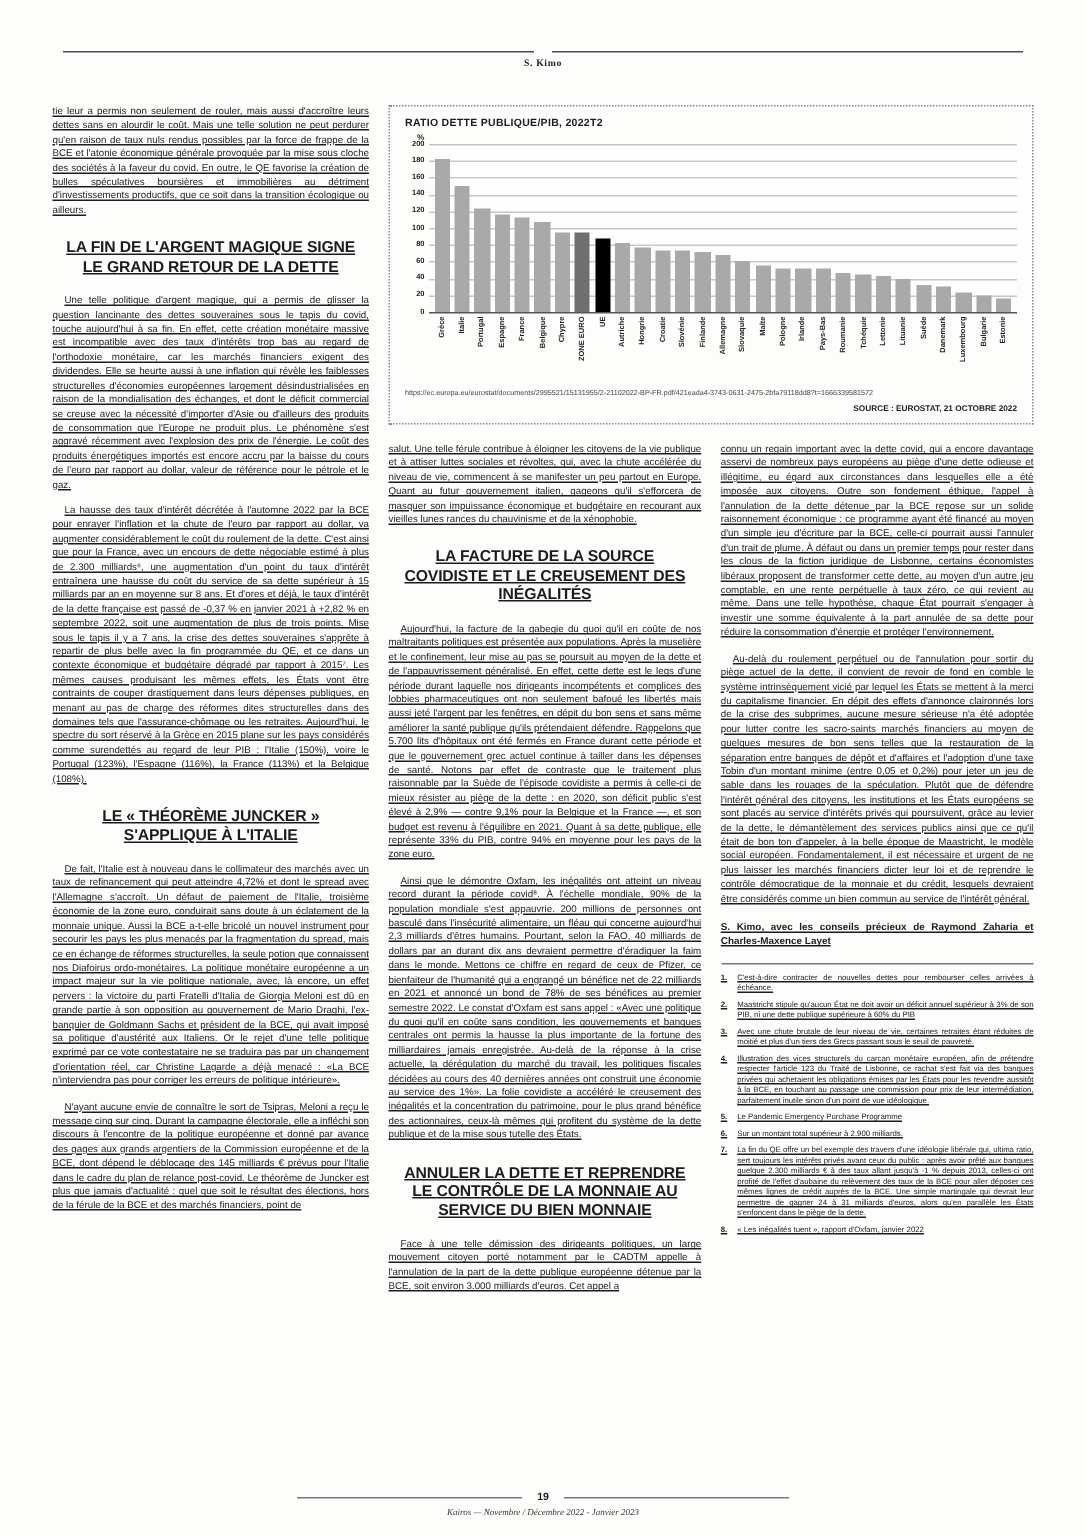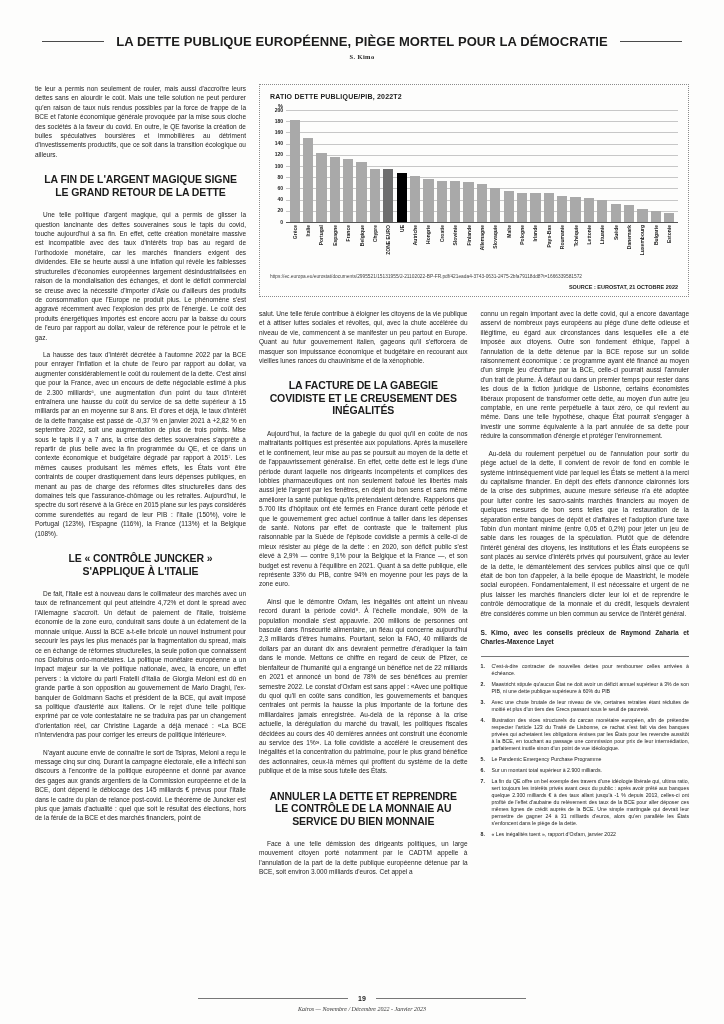--- a/index.html
+++ b/index.html
@@ -6,21 +6,21 @@
   .page{position:relative;width:724px;height:1024px;margin:0 auto;background:#fdfdfc;overflow:hidden;
         font-family:"Liberation Sans",sans-serif;color:#1c1c1c;}
   
   .header{padding-top:34px;}
   .title-row{display:flex;align-items:center;gap:12px;padding:0 42px;}
   .trule{flex:1;height:1px;background:#4a4a4a;}
   .article-title{margin:0;font-size:13px;font-weight:bold;white-space:nowrap;letter-spacing:.1px;}
   .author{text-align:center;font-family:"Liberation Serif",serif;font-weight:bold;font-size:6.5px;margin-top:4px;letter-spacing:.4px;}
   
   .content{display:flex;gap:13px;padding:0 35px;margin-top:24px;}
-  .col{width:211px;flex:0 0 211px;}
+  .col{width:211px;flex:0 0 211px;text-decoration:underline;}
   .right{flex:1;min-width:0;}
   p.body{margin:0 0 8px 0;font-size:6.5px;line-height:9.4px;text-align:justify;hyphens:auto;}
   p.indent{text-indent:8px;}
   h2.heading{margin:14px 6px 12px 6px;font-size:10.5px;line-height:12.5px;text-align:center;font-weight:bold;letter-spacing:-.1px;}
   .byline{font-size:6.6px;line-height:9px;font-weight:bold;margin-top:10px;text-align:justify;}
   
   .chart{margin:0 0 12px 0;border:1px dotted #8a8a8a;padding:8px 10px 6px 10px;background:#fdfdfc;}
   .chart-title{font-size:7px;font-weight:bold;letter-spacing:.2px;margin-bottom:3px;}
   .chart-unit{font-size:5.5px;font-weight:bold;margin-left:8px;margin-bottom:1px;}
   .plot-wrap{display:flex;}
@@ -51,34 +51,33 @@
   .credit{font-family:"Liberation Serif",serif;font-style:italic;font-size:6px;margin-top:4px;color:#333;}
 </style>
 </head>
 <body>
 
 <div class="page">
 
   <header class="header">
     <div class="title-row">
       <div class="trule"></div>
-      <h1 class="article-title">LA DETTE PUBLIQUE EUROPÉENNE, PIÈGE MORTEL POUR LA DÉMOCRATIE</h1>
       <div class="trule"></div>
     </div>
     <div class="author">S. Kimo</div>
   </header>
 
   <main class="content">
 
     <section class="col">
       <p class="body">tie leur a permis non seulement de rouler, mais aussi d'accroître leurs dettes sans en alourdir le coût. Mais une telle solution ne peut perdurer qu'en raison de taux nuls rendus possibles par la force de frappe de la BCE et l'atonie économique générale provoquée par la mise sous cloche des sociétés à la faveur du covid. En outre, le QE favorise la création de bulles spéculatives boursières et immobilières au détriment d'investissements productifs, que ce soit dans la transition écologique ou ailleurs.</p>
       <h2 class="heading">LA FIN DE L'ARGENT MAGIQUE SIGNE LE GRAND RETOUR DE LA DETTE</h2>
       <p class="body indent">Une telle politique d'argent magique, qui a permis de glisser la question lancinante des dettes souveraines sous le tapis du covid, touche aujourd'hui à sa fin. En effet, cette création monétaire massive est incompatible avec des taux d'intérêts trop bas au regard de l'orthodoxie monétaire, car les marchés financiers exigent des dividendes. Elle se heurte aussi à une inflation qui révèle les faiblesses structurelles d'économies européennes largement désindustrialisées en raison de la mondialisation des échanges, et dont le déficit commercial se creuse avec la nécessité d'importer d'Asie ou d'ailleurs des produits de consommation que l'Europe ne produit plus. Le phénomène s'est aggravé récemment avec l'explosion des prix de l'énergie. Le coût des produits énergétiques importés est encore accru par la baisse du cours de l'euro par rapport au dollar, valeur de référence pour le pétrole et le gaz.</p>
       <p class="body indent">La hausse des taux d'intérêt décrétée à l'automne 2022 par la BCE pour enrayer l'inflation et la chute de l'euro par rapport au dollar, va augmenter considérablement le coût du roulement de la dette. C'est ainsi que pour la France, avec un encours de dette négociable estimé à plus de 2.300 milliards⁶, une augmentation d'un point du taux d'intérêt entraînera une hausse du coût du service de sa dette supérieur à 15 milliards par an en moyenne sur 8 ans. Et d'ores et déjà, le taux d'intérêt de la dette française est passé de -0,37 % en janvier 2021 à +2,82 % en septembre 2022, soit une augmentation de plus de trois points. Mise sous le tapis il y a 7 ans, la crise des dettes souveraines s'apprête à repartir de plus belle avec la fin programmée du QE, et ce dans un contexte économique et budgétaire dégradé par rapport à 2015⁷. Les mêmes causes produisant les mêmes effets, les États vont être contraints de couper drastiquement dans leurs dépenses publiques, en menant au pas de charge des réformes dites structurelles dans des domaines tels que l'assurance-chômage ou les retraites. Aujourd'hui, le spectre du sort réservé à la Grèce en 2015 plane sur les pays considérés comme surendettés au regard de leur PIB : l'Italie (150%), voire le Portugal (123%), l'Espagne (116%), la France (113%) et la Belgique (108%).</p>
-      <h2 class="heading">LE « CONTRÔLE JUNCKER » S'APPLIQUE À L'ITALIE</h2>
+      <h2 class="heading">LE « THÉORÈME JUNCKER » S'APPLIQUE À L'ITALIE</h2>
       <p class="body indent">De fait, l'Italie est à nouveau dans le collimateur des marchés avec un taux de refinancement qui peut atteindre 4,72% et dont le spread avec l'Allemagne s'accroît. Un défaut de paiement de l'Italie, troisième économie de la zone euro, conduirait sans doute à un éclatement de la monnaie unique. Aussi la BCE a-t-elle bricolé un nouvel instrument pour secourir les pays les plus menacés par la fragmentation du spread, mais ce en échange de réformes structurelles, la seule potion que connaissent nos Diafoirus ordo-monétaires. La politique monétaire européenne a un impact majeur sur la vie politique nationale, avec, là encore, un effet pervers : la victoire du parti Fratelli d'Italia de Giorgia Meloni est dû en grande partie à son opposition au gouvernement de Mario Draghi, l'ex-banquier de Goldmann Sachs et président de la BCE, qui avait imposé sa politique d'austérité aux Italiens. Or le rejet d'une telle politique exprimé par ce vote contestataire ne se traduira pas par un changement d'orientation réel, car Christine Lagarde a déjà menacé : «La BCE n'interviendra pas pour corriger les erreurs de politique intérieure».</p>
       <p class="body indent">N'ayant aucune envie de connaître le sort de Tsipras, Meloni a reçu le message cinq sur cinq. Durant la campagne électorale, elle a infléchi son discours à l'encontre de la politique européenne et donné par avance des gages aux grands argentiers de la Commission européenne et de la BCE, dont dépend le déblocage des 145 milliards € prévus pour l'Italie dans le cadre du plan de relance post-covid. Le théorème de Juncker est plus que jamais d'actualité : quel que soit le résultat des élections, hors de la férule de la BCE et des marchés financiers, point de</p>
     </section>
 
     <section class="right">
 
       <figure class="chart" style="margin:0 0 12px 0;">
         <div class="chart-title">RATIO DETTE PUBLIQUE/PIB, 2022T2</div>
         <div class="chart-unit">%</div>
         <div class="plot-wrap">
@@ -231,21 +230,21 @@
             </div>
           </div>
         <div class="chart-url">https://ec.europa.eu/eurostat/documents/2995521/15131955/2-21102022-BP-FR.pdf/421eada4-3743-0631-2475-2bfa79118dd8?t=1666339581572</div>
         <div class="chart-source">SOURCE : EUROSTAT, 21 OCTOBRE 2022</div>
       </figure>
 
       <div class="right-cols">
 
         <section class="col">
           <p class="body">salut. Une telle férule contribue à éloigner les citoyens de la vie publique et à attiser luttes sociales et révoltes, qui, avec la chute accélérée du niveau de vie, commencent à se manifester un peu partout en Europe. Quant au futur gouvernement italien, gageons qu'il s'efforcera de masquer son impuissance économique et budgétaire en recourant aux vieilles lunes rances du chauvinisme et de la xénophobie.</p>
-          <h2 class="heading">LA FACTURE DE LA GABEGIE COVIDISTE ET LE CREUSEMENT DES INÉGALITÉS</h2>
+          <h2 class="heading">LA FACTURE DE LA SOURCE COVIDISTE ET LE CREUSEMENT DES INÉGALITÉS</h2>
           <p class="body indent">Aujourd'hui, la facture de la gabegie du quoi qu'il en coûte de nos maltraitants politiques est présentée aux populations. Après la muselière et le confinement, leur mise au pas se poursuit au moyen de la dette et de l'appauvrissement généralisé. En effet, cette dette est le legs d'une période durant laquelle nos dirigeants incompétents et complices des lobbies pharmaceutiques ont non seulement bafoué les libertés mais aussi jeté l'argent par les fenêtres, en dépit du bon sens et sans même améliorer la santé publique qu'ils prétendaient défendre. Rappelons que 5.700 lits d'hôpitaux ont été fermés en France durant cette période et que le gouvernement grec actuel continue à tailler dans les dépenses de santé. Notons par effet de contraste que le traitement plus raisonnable par la Suède de l'épisode covidiste a permis à celle-ci de mieux résister au piège de la dette : en 2020, son déficit public s'est élevé à 2,9% — contre 9,1% pour la Belgique et la France —, et son budget est revenu à l'équilibre en 2021. Quant à sa dette publique, elle représente 33% du PIB, contre 94% en moyenne pour les pays de la zone euro.</p>
           <p class="body indent">Ainsi que le démontre Oxfam, les inégalités ont atteint un niveau record durant la période covid⁸. À l'échelle mondiale, 90% de la population mondiale s'est appauvrie. 200 millions de personnes ont basculé dans l'insécurité alimentaire, un fléau qui concerne aujourd'hui 2,3 milliards d'êtres humains. Pourtant, selon la FAO, 40 milliards de dollars par an durant dix ans devraient permettre d'éradiquer la faim dans le monde. Mettons ce chiffre en regard de ceux de Pfizer, ce bienfaiteur de l'humanité qui a engrangé un bénéfice net de 22 milliards en 2021 et annoncé un bond de 78% de ses bénéfices au premier semestre 2022. Le constat d'Oxfam est sans appel : «Avec une politique du quoi qu'il en coûte sans condition, les gouvernements et banques centrales ont permis la hausse la plus importante de la fortune des milliardaires jamais enregistrée. Au-delà de la réponse à la crise actuelle, la dérégulation du marché du travail, les politiques fiscales décidées au cours des 40 dernières années ont construit une économie au service des 1%». La folie covidiste a accéléré le creusement des inégalités et la concentration du patrimoine, pour le plus grand bénéfice des actionnaires, ceux-là mêmes qui profitent du système de la dette publique et de la mise sous tutelle des États.</p>
           <h2 class="heading">ANNULER LA DETTE ET REPRENDRE LE CONTRÔLE DE LA MONNAIE AU SERVICE DU BIEN MONNAIE</h2>
           <p class="body indent">Face à une telle démission des dirigeants politiques, un large mouvement citoyen porté notamment par le CADTM appelle à l'annulation de la part de la dette publique européenne détenue par la BCE, soit environ 3.000 milliards d'euros. Cet appel a</p>
         </section>
 
         <section class="col">
           <p class="body">connu un regain important avec la dette covid, qui a encore davantage asservi de nombreux pays européens au piège d'une dette odieuse et illégitime, eu égard aux circonstances dans lesquelles elle a été imposée aux citoyens. Outre son fondement éthique, l'appel à l'annulation de la dette détenue par la BCE repose sur un solide raisonnement économique : ce programme ayant été financé au moyen d'un simple jeu d'écriture par la BCE, celle-ci pourrait aussi l'annuler d'un trait de plume. À défaut ou dans un premier temps pour rester dans les clous de la fiction juridique de Lisbonne, certains économistes libéraux proposent de transformer cette dette, au moyen d'un autre jeu comptable, en une rente perpétuelle à taux zéro, ce qui revient au même. Dans une telle hypothèse, chaque État pourrait s'engager à investir une somme équivalente à la part annulée de sa dette pour réduire la consommation d'énergie et protéger l'environnement.</p>
           <p class="body indent">Au-delà du roulement perpétuel ou de l'annulation pour sortir du piège actuel de la dette, il convient de revoir de fond en comble le système intrinsèquement vicié par lequel les États se mettent à la merci du capitalisme financier. En dépit des effets d'annonce claironnés lors de la crise des subprimes, aucune mesure sérieuse n'a été adoptée pour lutter contre les sacro-saints marchés financiers au moyen de quelques mesures de bon sens telles que la restauration de la séparation entre banques de dépôt et d'affaires et l'adoption d'une taxe Tobin d'un montant minime (entre 0,05 et 0,2%) pour jeter un jeu de sable dans les rouages de la spéculation. Plutôt que de défendre l'intérêt général des citoyens, les institutions et les États européens se sont placés au service d'intérêts privés qui poursuivent, grâce au levier de la dette, le démantèlement des services publics ainsi que ce qu'il était de bon ton d'appeler, à la belle époque de Maastricht, le modèle social européen. Fondamentalement, il est nécessaire et urgent de ne plus laisser les marchés financiers dicter leur loi et de reprendre le contrôle démocratique de la monnaie et du crédit, lesquels devraient être considérés comme un bien commun au service de l'intérêt général.</p>
           <div class="byline">S. Kimo, avec les conseils précieux de Raymond Zaharia et Charles-Maxence Layet</div>

